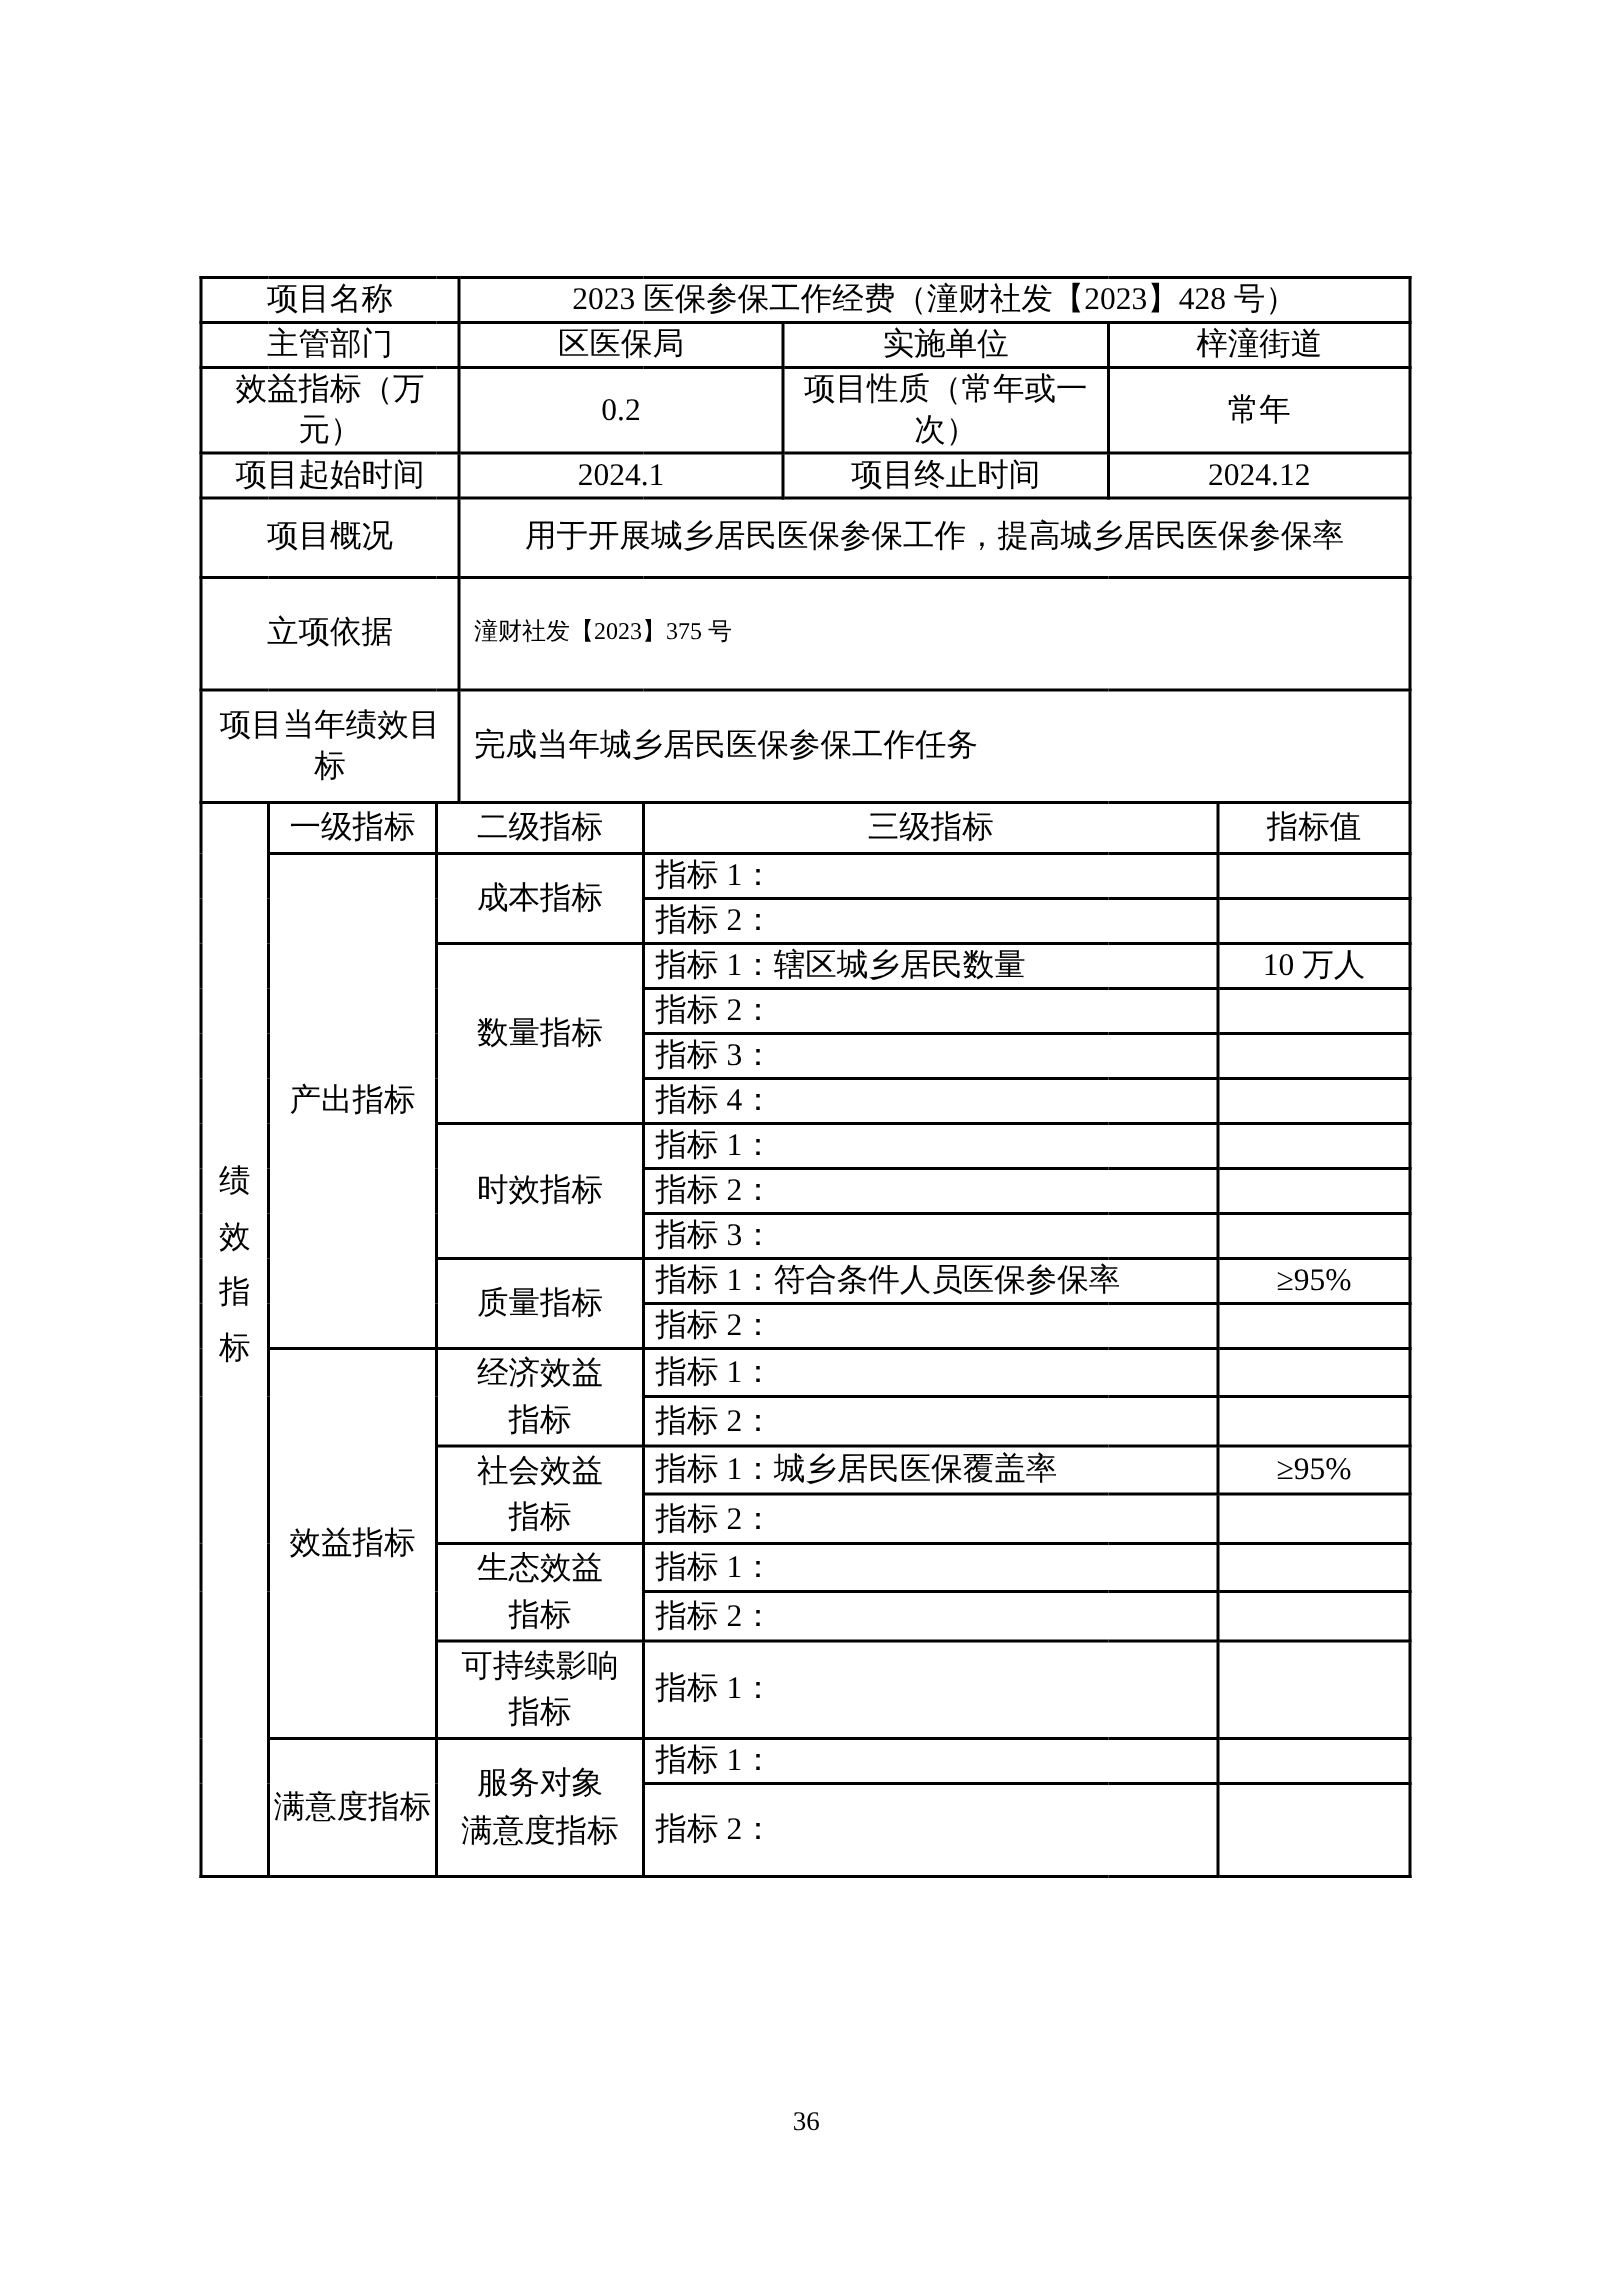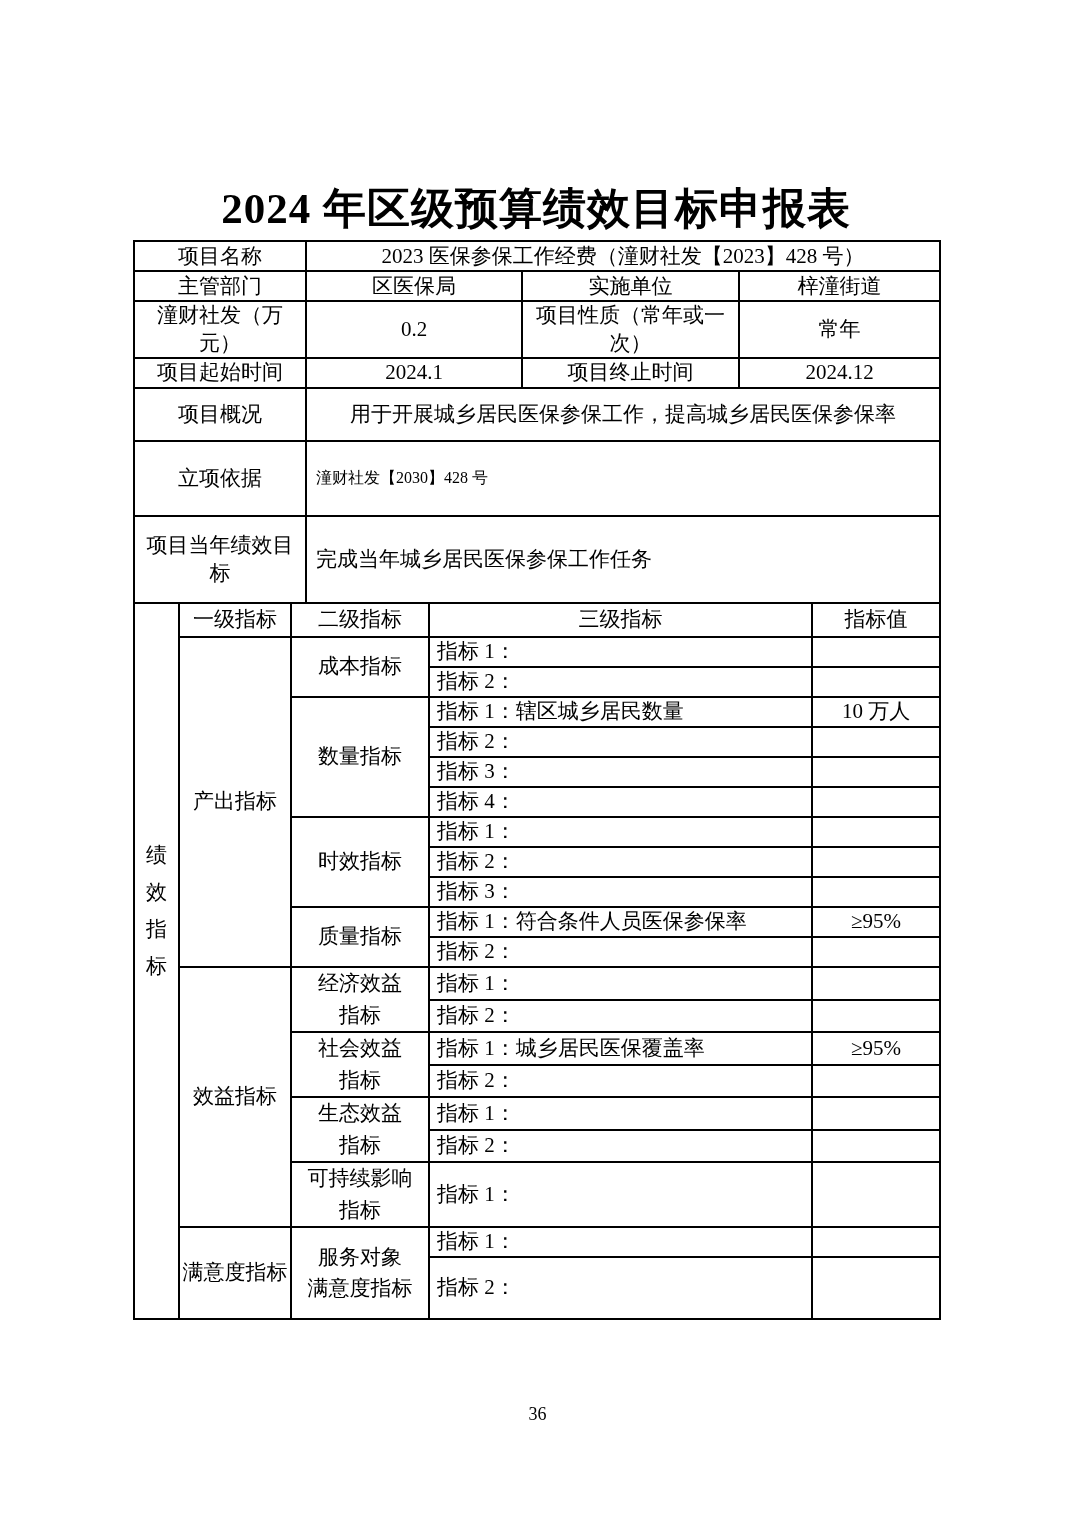--- a/index.html
+++ b/index.html
@@ -14,30 +14,29 @@
   .c{text-align:center;}
   .l{text-align:left;padding-left:9px;}
   .l3{text-align:left;padding-left:7px;}
   .small{font-size:16px;}
   .pre{white-space:pre-line;line-height:1.5;}
   .side{white-space:pre-line;line-height:37px;padding-bottom:100px;}
   tr.rh30{height:30px;}
   tr.rh34{height:34px;}
   tr.rh53{height:53px;margin-left:48px;}
   tr.rh76{height:75px;}
-  tr.rh75{height:87px;}
+  tr.rh75{height:75px;}
   tr.rh48{height:48px;}
   tr.rh62{height:62px;}
   .pagenum{position:absolute;left:1px;right:0;top:1404px;text-align:center;font-size:18px;}
 </style>
 </head>
 <body>
 
 <div class="doc">
-  <h1 class="title">2024 年区级预算绩效目标申报表</h1>
 
   <table>
     <colgroup>
       <col style="width:45px">
         <col style="width:112px">
         <col style="width:15px">
         <col style="width:123px">
       <col style="width:93px">
         <col style="width:217px">
         <col style="width:73px">
@@ -49,38 +48,38 @@
         <td colspan="3" class="c">项目名称</td>
         <td colspan="5" class="c">2023 医保参保工作经费（潼财社发【2023】428 号）</td>
       </tr>
       <tr class="rh30">
         <td colspan="3" class="c">主管部门</td>
         <td colspan="2" class="c">区医保局</td>
         <td class="c">实施单位</td>
         <td colspan="2" class="c">梓潼街道</td>
       </tr>
       <tr class="rh30">
-        <td colspan="3" class="c">潼财社发（万元）</td>
+        <td colspan="3" class="c">效益指标（万元）</td>
         <td colspan="2" class="c">0.2</td>
         <td class="c">项目性质（常年或一次）</td>
         <td colspan="2" class="c">常年</td>
       </tr>
       <tr class="rh30">
         <td colspan="3" class="c">项目起始时间</td>
         <td colspan="2" class="c">2024.1</td>
         <td class="c">项目终止时间</td>
         <td colspan="2" class="c">2024.12</td>
       </tr>
       <tr class="rh53">
         <td colspan="3" class="c">项目概况</td>
         <td colspan="5" class="c">用于开展城乡居民医保参保工作，提高城乡居民医保参保率</td>
       </tr>
       <tr class="rh76">
         <td colspan="3" class="c">立项依据</td>
-        <td colspan="5" class="l small">潼财社发【2030】428 号</td>
+        <td colspan="5" class="l small">潼财社发【2023】375 号</td>
       </tr>
       <tr class="rh75">
         <td colspan="3" class="c">项目当年绩效目标</td>
         <td colspan="5" class="l">完成当年城乡居民医保参保工作任务</td>
       </tr>
 
       <tr class="rh34">
         <td rowspan="21" class="c side">绩
 效
 指

